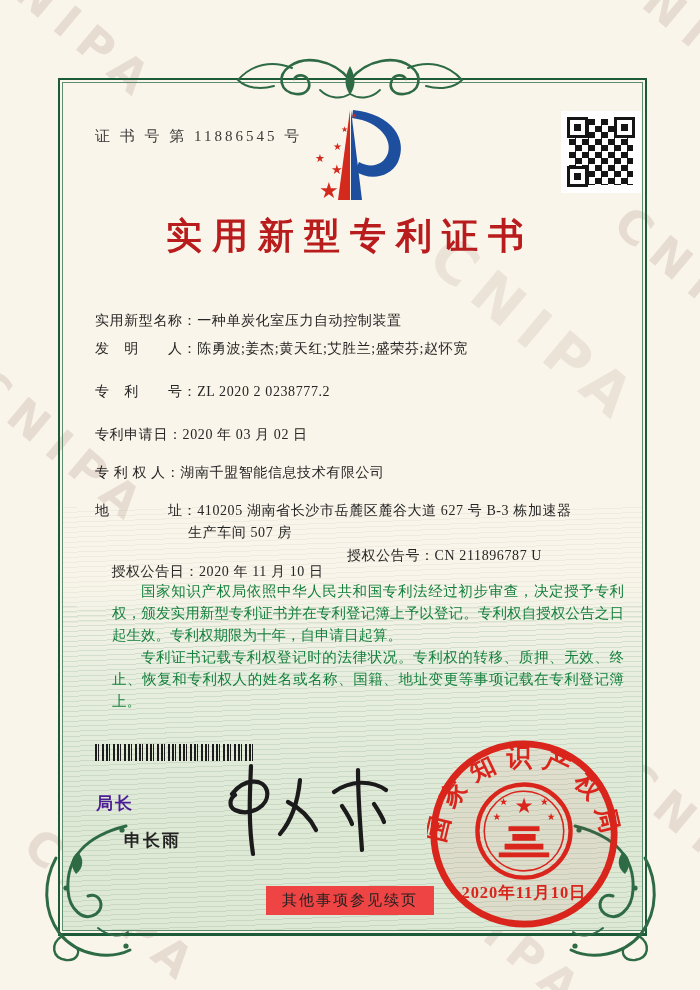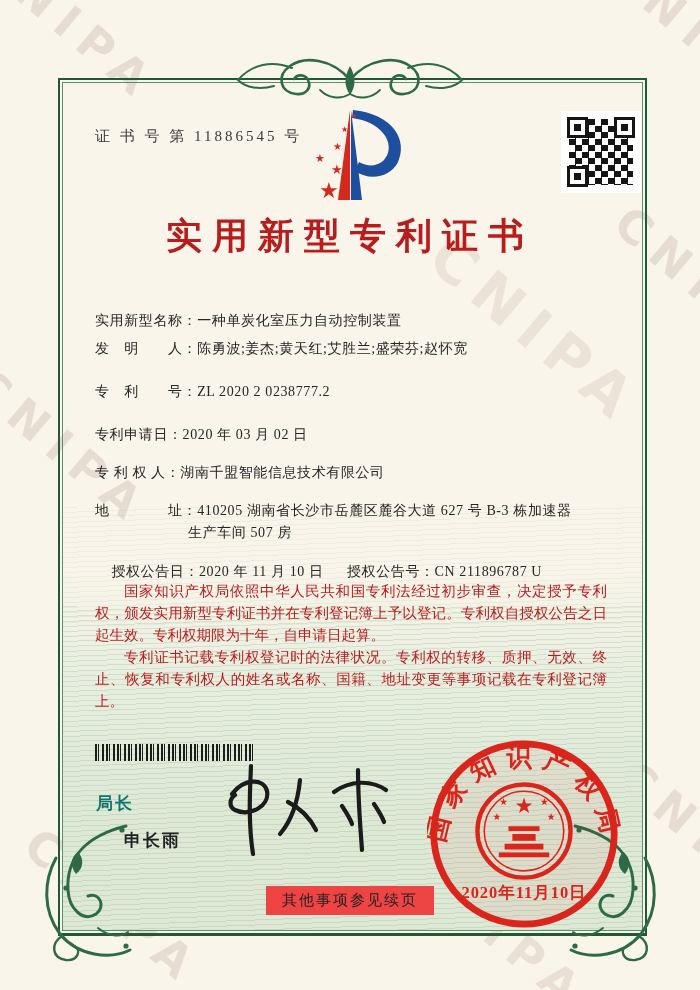--- a/index.html
+++ b/index.html
@@ -62,32 +62,32 @@
   .f-tl{left:6px; top:6px;} .f-tr{right:6px; top:6px;} .f-bl{left:6px; bottom:6px;}
   
   .title{
     position:absolute; left:0; right:0; top:212px; z-index:3; text-align:center;
     font-size:36px; font-weight:700; letter-spacing:10px; color:#b91c1c;
   }
   
   .row{position:absolute; left:95px; z-index:3; font-size:14px; letter-spacing:0.6px; white-space:pre; color:#262626;}
   .r1{top:296px;margin-top:16px;} .r2{top:340px;} .r3{top:383px;} .r4{top:426px;} .r5{top:464px;}
   .r6{top:502px;} .r6b{top:524px; left:188px;} .r7{top:547px; width:510px;}
-  .grant-no{position:absolute; left:252px; top:16px;}
-  
-  .paras{position:absolute; left:95px; top:580px; width:512px; z-index:3;
-    font-size:14.5px; line-height:22px; color:#b91c1c; text-align:justify;}
+  .grant-no{position:absolute; left:252px; top:0;}
+  
+  .paras{position:absolute; left:112px; top:580px; width:512px; z-index:3;
+    font-size:14.5px; line-height:22px; color:#15803d; text-align:justify;}
   .paras p{margin:0; text-indent:2em;}
   
   .barcode{
     position:absolute; left:95px; top:744px; width:158px; height:17px; z-index:3;
     background:
       repeating-linear-gradient(90deg,#1c1c1c 0 2px, rgba(0,0,0,0) 2px 3px, #1c1c1c 3px 4px, rgba(0,0,0,0) 4px 7px, #1c1c1c 7px 9px, rgba(0,0,0,0) 9px 11px);
   }
-  .director-title{position:absolute; left:96px; top:792px; z-index:3; font-size:17px; font-weight:700; color:#0f766e; letter-spacing:2px;}
+  .director-title{position:absolute; left:96px; top:792px; z-index:3; font-size:17px; font-weight:700; color:#4c1d95; letter-spacing:2px;}
   .director-name{position:absolute; left:96px; top:829px; z-index:3; font-size:17px; font-weight:700; color:#222; letter-spacing:2px;margin-left:28px;}
   .signature{position:absolute; left:202px; top:760px; z-index:3;}
   .seal{position:absolute; left:427px; top:737px; width:194px; height:194px; z-index:4;}
   .page-no{position:absolute; left:0; right:0; top:898px; z-index:3; text-align:center; font-size:13.5px; color:#0c4a6e; letter-spacing:1px;}
   .note{
     position:absolute; left:50%; transform:translateX(-50%); top:886px; z-index:3;
     background:#ef4444; padding:5px 16px; font-size:15px; letter-spacing:2px; color:#222;
   }
 </style>
 </head>

